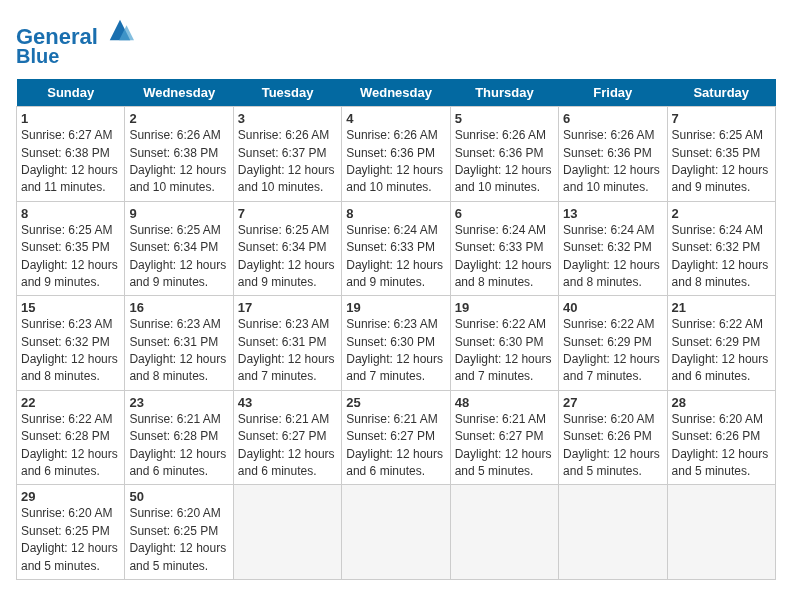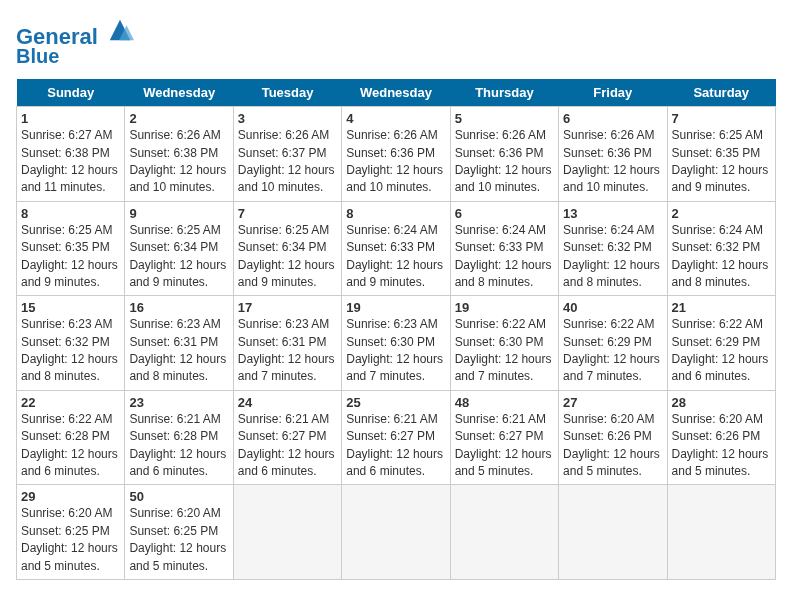--- a/index.html
+++ b/index.html
@@ -223,21 +223,21 @@
         <tr>
           <td>
             <span class="day-num">22</span>
             <div class="day-info">Sunrise: 6:22 AM<br>Sunset: 6:28 PM<br>Daylight: 12 hours and 6 minutes.</div>
           </td>
           <td>
             <span class="day-num">23</span>
             <div class="day-info">Sunrise: 6:21 AM<br>Sunset: 6:28 PM<br>Daylight: 12 hours and 6 minutes.</div>
           </td>
           <td>
-            <span class="day-num">24</span>
+            <span class="day-num">43</span>
             <div class="day-info">Sunrise: 6:21 AM<br>Sunset: 6:27 PM<br>Daylight: 12 hours and 6 minutes.</div>
           </td>
           <td>
             <span class="day-num">25</span>
             <div class="day-info">Sunrise: 6:21 AM<br>Sunset: 6:27 PM<br>Daylight: 12 hours and 6 minutes.</div>
           </td>
           <td>
             <span class="day-num">48</span>
             <div class="day-info">Sunrise: 6:21 AM<br>Sunset: 6:27 PM<br>Daylight: 12 hours and 5 minutes.</div>
           </td>

